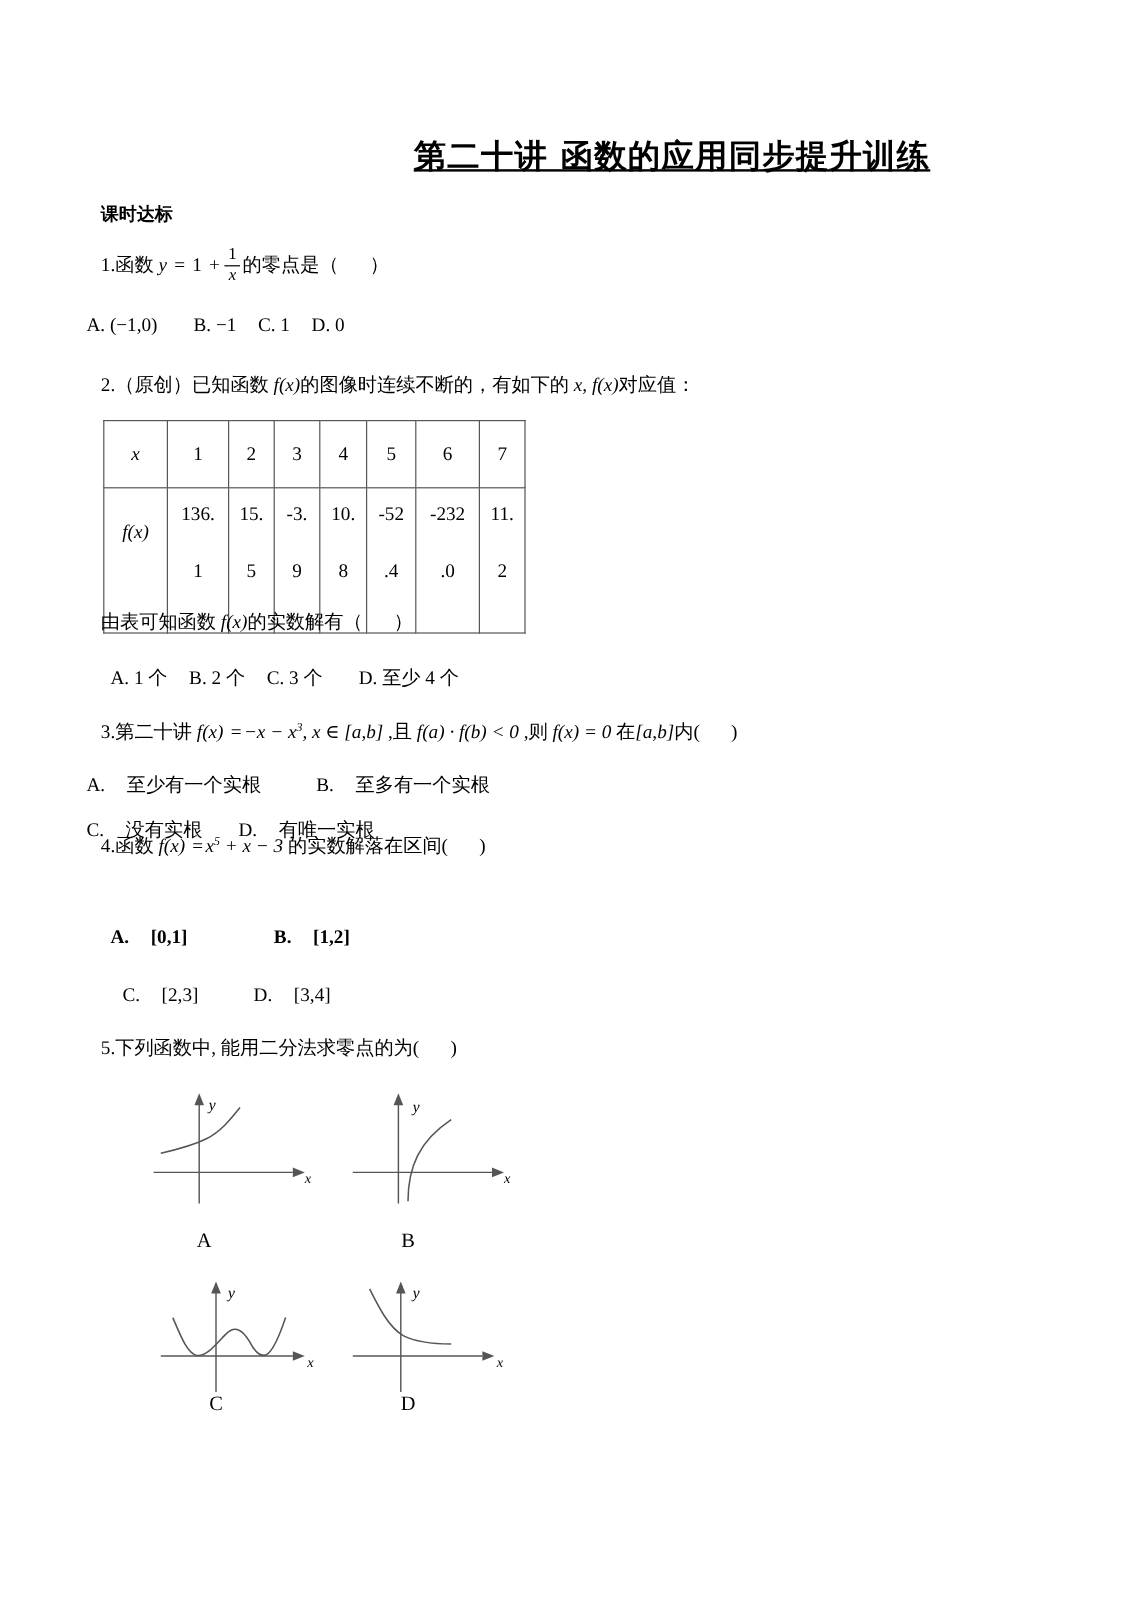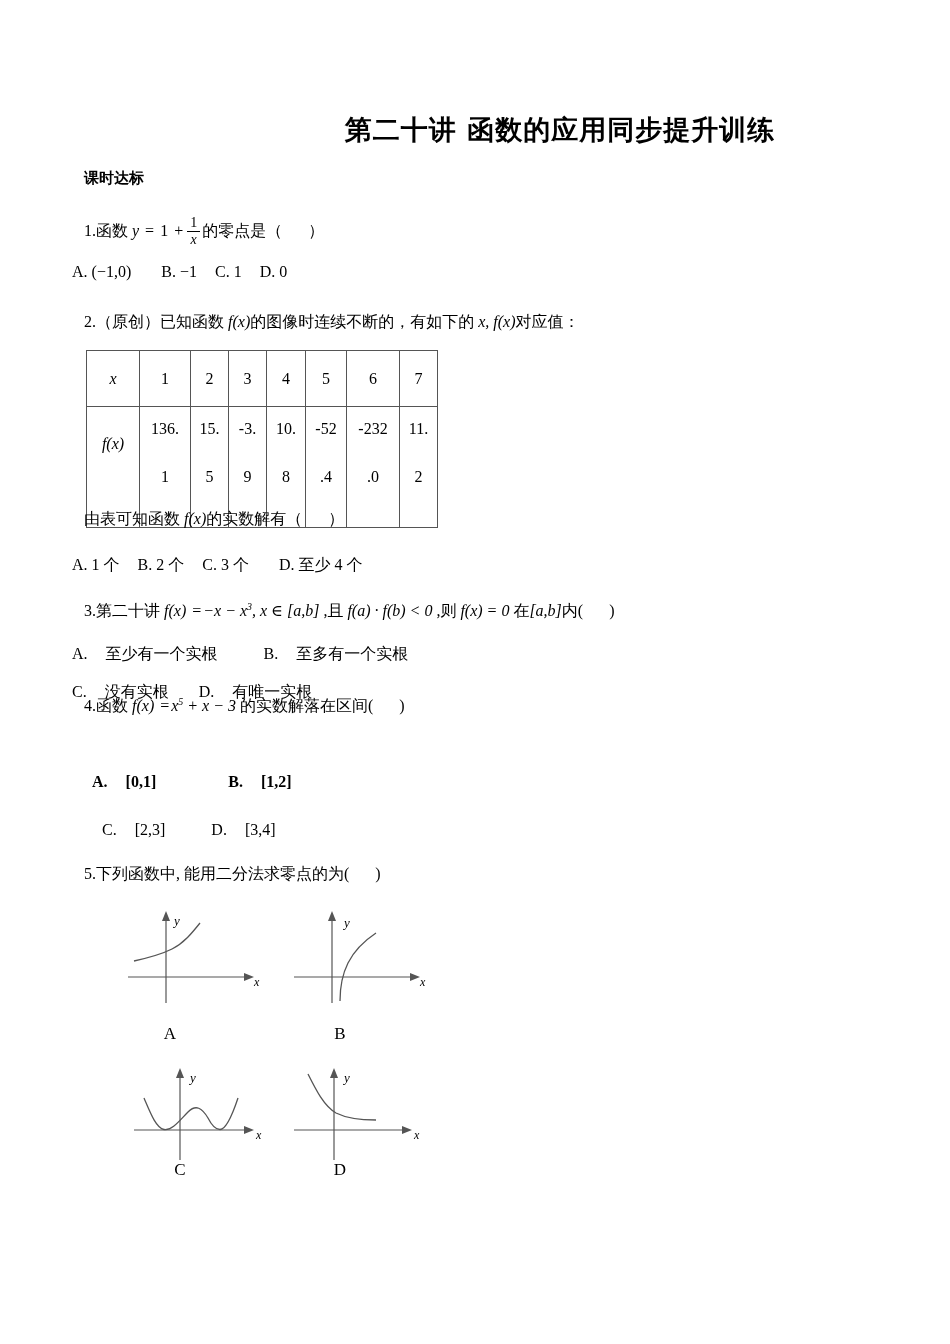--- a/index.html
+++ b/index.html
@@ -29,20 +29,21 @@
     left: 0;
     top: 112px;
     width: 950px;
     text-align: center;
     padding-left: 170px;
     box-sizing: border-box;
     font-size: 27px;
     font-weight: bold;
     letter-spacing: 1px;
     font-family: "DejaVu Sans", "Liberation Sans", sans-serif;
+    text-decoration: underline;
   }
 
   
   .section-heading {
     position: absolute;
     left: 84px;
     top: 169px;
     font-size: 15px;
     font-weight: bold;
     font-family: Liberation Mono, monospace;
@@ -160,21 +161,21 @@
 </style>
 </head>
 <body>
 
 <div class="page">
 
   <div class="doc-title">第二十讲 函数的应用同步提升训练</div>
 
   <div class="section-heading">课时达标</div>
 
-  <div class="qline" style="top:217px;">
+  <div class="qline" style="top:207px;">
     <span>1.</span><span>函数</span>
     <span class="math">y</span>
     <span class="op">=</span>
     <span class="mathup">1</span>
     <span class="op">+</span><span class="frac"><span class="num">1</span><span class="den">x</span></span><span>的零点是（</span><span class="spacer-md"></span><span>）</span>
   </div>
 
   <div class="optline" style="top:263px;">
     <span>A.</span>
     <span class="mathup">(−1,0)</span><span class="spacer-md"></span>
@@ -236,21 +237,21 @@
       </td>
     </tr>
   </tbody>
     </table>
 
   <div class="qline" style="top:509px;">
     <span>由表可知函数</span>
     <span class="math">f(x)</span><span>的实数解有（</span><span class="spacer-md"></span><span>）</span>
   </div>
 
-  <div class="optline" style="top:555px;">
+  <div class="optline" style="top:555px;margin-left:20px;">
     <span>A.</span>
     <span>1 个</span><span class="spacer-sm"></span>
     <span>B.</span>
     <span>2 个</span><span class="spacer-sm"></span>
     <span>C.</span>
     <span>3 个</span><span class="spacer-md"></span>
     <span>D.</span>
     <span>至少 4 个</span>
   </div>
 

